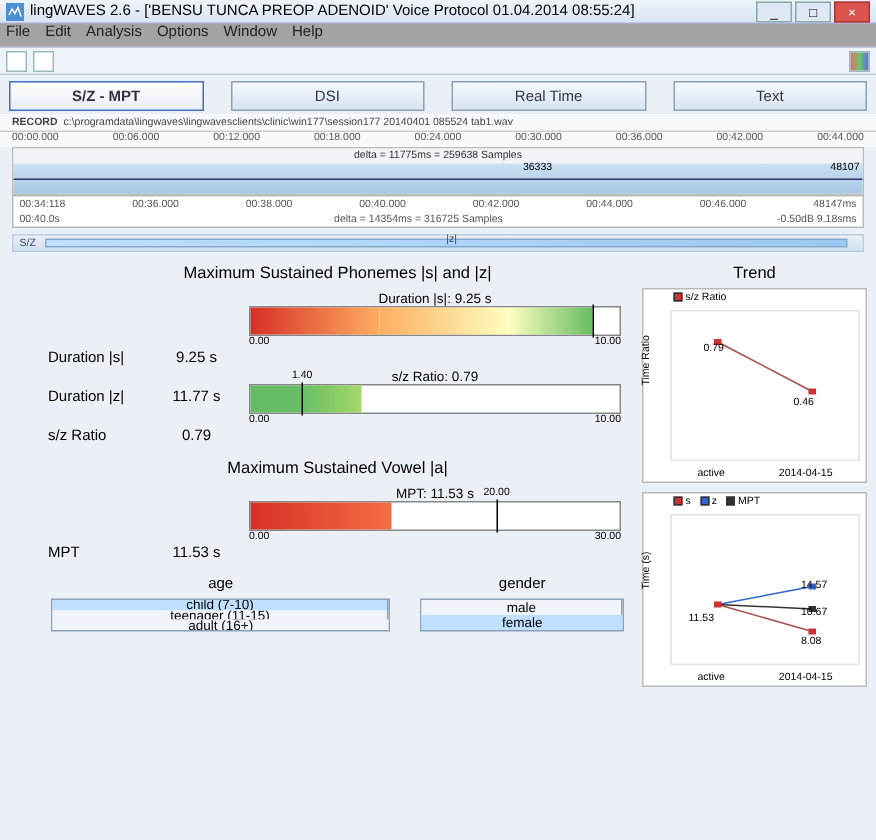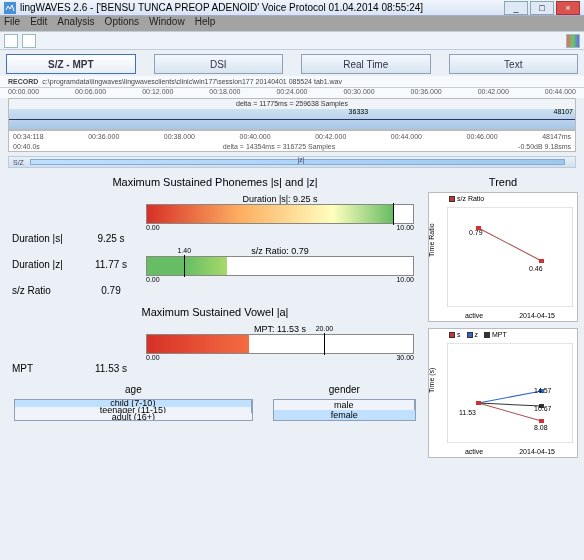--- a/index.html
+++ b/index.html
@@ -21,21 +21,21 @@
   .timeline { font-size:7px; color:#555; display:flex; justify-content:space-between; padding:0 8px; height:10px; background:#f7fafd; }
   .wave { height:32px; margin:0 8px; background:#fff; border:1px solid #bbb; position:relative; display:flex; flex-direction:column; }
   .wave .delta { font-size:7px; text-align:center; color:#333; background:#f0f4f8; height:10px; line-height:10px; }
   .wave .audio { flex:1; background:linear-gradient(#cce0f0,#a8c8e8); position:relative; }
   .wave .audio::before { content:""; position:absolute; left:0; right:0; top:50%; height:1px; background:#336; }
   .labels { height:22px; margin:0 8px; background:#fff; border:1px solid #bbb; font-size:7px; display:flex; flex-direction:column; }
   .labels .row { flex:1; display:flex; justify-content:space-between; padding:0 4px; align-items:center; color:#555; }
   .szbar { height:12px; margin:4px 8px 0 8px; background:linear-gradient(#eaf0f6,#d0e0f0); border:1px solid #bcd; font-size:7px; display:flex; align-items:center; padding:0 4px; color:#446;}
   .szbar .fill { height:6px; flex:1; margin:0 6px; background:linear-gradient(90deg,#bfe0ff,#9cc8f0); border:1px solid #8ac; }
   .content { display:flex; padding:4px 6px 6px 6px; gap:4px; }
-  .left { flex:1; }
+  .left { flex:1;margin-left:20px; }
   .right { width:150px; }
   .secTitle { font-size:11px; text-align:center; color:#000; margin:4px 0 6px 0; }
   .phRow { display:flex; align-items:center; margin:2px 0; }
   .phLabel { width:80px; font-size:10px; text-align:left; padding-left:6px; }
   .phVal { width:50px; font-size:10px; text-align:center; }
   .gaugeWrap { flex:1; }
   .gaugeTitle { font-size:9px; text-align:center; }
   .gauge { height:20px; border:1px solid #888; background:#fff; position:relative; margin:0 10px; }
   .gauge .seg { position:absolute; top:0; bottom:0; }
   .gauge .mark { position:absolute; top:-2px; bottom:-2px; width:1px; background:#000; }

